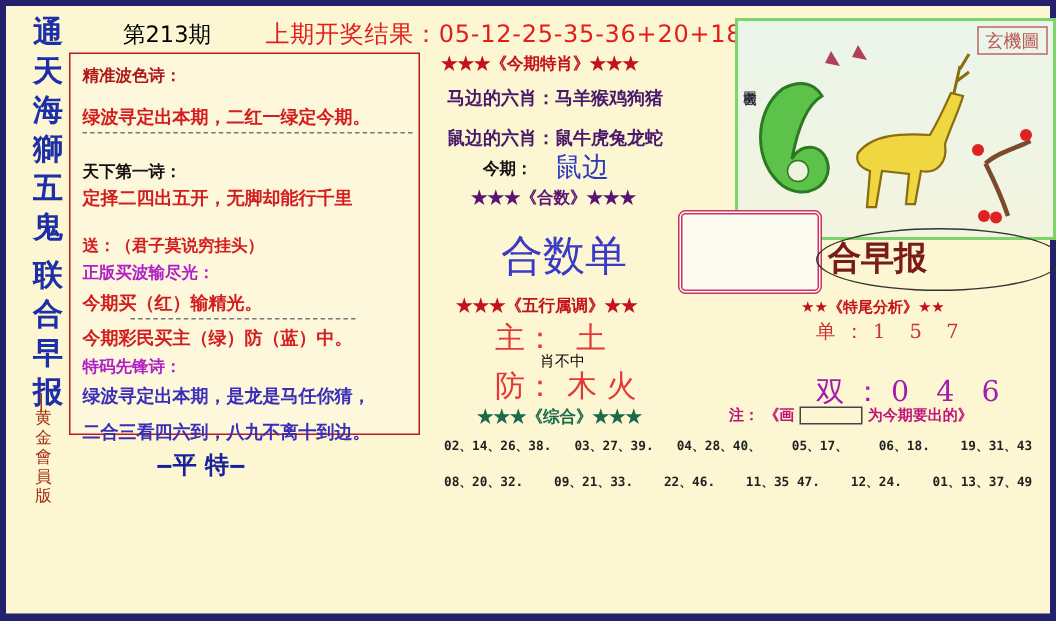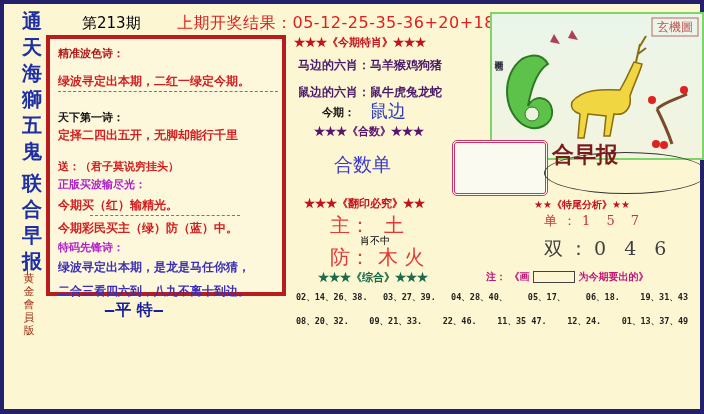--- a/index.html
+++ b/index.html
@@ -6,31 +6,31 @@
   body{width:704px;height:414px;overflow:hidden;background:#fff;font-family:"DejaVu Sans",sans-serif;}
   .frame{position:absolute;left:0;top:0;width:704px;height:414px;background:#fdf6d2;box-sizing:border-box;border-top:4px solid #23216b;border-left:4px solid #23216b;border-right:4px solid #23216b;border-bottom:5px solid #23216b;}
   .abs{position:absolute;}
   .vtitle{left:10px;top:4px;width:36px;display:flex;flex-direction:column;align-items:center;}
   .vtitle span{display:block;font-size:20px;font-weight:bold;color:#1c2fa6;line-height:26px;font-family:"DejaVu Serif",serif;}
   .vsub{left:18px;top:268px;width:14px;display:flex;flex-direction:column;align-items:center;}
   .vsub span{font-size:11px;color:#a23015;line-height:13px;}
   .vline{left:23px;top:258px;width:1px;height:12px;background:#a23015;}
   .period{left:78px;top:10px;font-size:15px;color:#000;}
   .result{left:173px;top:9px;font-size:16px;color:#e11d1d;letter-spacing:0.5px;}
-  .leftbox{left:42px;top:31px;width:232px;height:253px;border:4px solid #b91c1c;background:rgba(255,255,255,0.2);}
+  .leftbox{left:42px;top:31px;width:232px;height:253px;border:1px solid #b91c1c;background:rgba(255,255,255,0.2);}
   .lt{position:absolute;left:8px;font-size:12px;font-weight:bold;white-space:nowrap;font-family:"DejaVu Serif",serif;}
   .dash{position:absolute;left:8px;width:220px;border-top:1px dashed #777;}
   .bottomlbl{left:100px;top:296px;font-size:16px;font-weight:bold;color:#1a1f9b;}
   .mid .ln{position:absolute;white-space:nowrap;font-weight:bold;font-family:"DejaVu Serif",serif;}
   .stars-red{color:#c4121b;}
   .stars-pur{color:#5b1370;}
   .stars-grn{color:#1a6b4a;}
   .pic{left:486px;top:8px;width:214px;height:148px;border:2px solid #7dd46a;background:linear-gradient(180deg,#eaf5ea 0%,#f3f4df 100%);box-sizing:border-box;overflow:hidden;}
   .hebox{left:448px;top:136px;width:90px;height:50px;border:3px double #cc3366;border-radius:5px;background:#fbfaf0;}
-  .heblabel{left:548px;top:136px;font-size:22px;font-weight:bold;color:#7a1a1a;font-family:Liberation Serif, serif;}
+  .heblabel{left:548px;top:153px;font-size:22px;font-weight:bold;color:#7a1a1a;font-family:Liberation Serif, serif;}
   .ellipse{left:540px;top:148px;width:162px;height:40px;border:1px solid #333;border-radius:50%;}
   .nums{font-size:8.5px;font-weight:bold;color:#222;white-space:nowrap;font-family:"DejaVu Sans Mono",monospace;}
   .copyright{left:358px;top:392px;font-size:12px;color:#000;margin-top:27px;}
   .notebox{display:inline-block;width:40px;height:10px;border:1px solid #444;vertical-align:middle;}
 </style>
 </head>
 <body>
 
 <div class="frame">
 
@@ -82,23 +82,23 @@
     <div class="abs ln" style="left:294px;top:53px;font-size:12px;color:#4a1a6a">
       <span>马边的六肖：</span><span>马羊猴鸡狗猪</span>
     </div>
     <div class="abs ln" style="left:294px;top:80px;font-size:12px;color:#4a1a6a">
       <span>鼠边的六肖：</span><span>鼠牛虎兔龙蛇</span>
     </div>
     <div class="abs ln" style="left:318px;top:101px;font-size:11px;color:#111">今期：</div>
     <div class="abs ln" style="left:366px;top:95px;font-size:18px;color:#2a3ac0;font-weight:normal">鼠边</div>
 
     <div class="abs ln stars-pur" style="left:310px;top:120px;font-size:11px">★★★《合数》★★★</div>
-    <div class="abs ln" style="left:330px;top:148px;font-size:19px;color:#3a3ac8;font-weight:normal">合数单</div>
+    <div class="abs ln" style="left:330px;top:148px;font-size:28px;color:#3a3ac8;font-weight:normal">合数单</div>
 
-    <div class="abs ln stars-red" style="left:300px;top:192px;font-size:11px">★★★《翻印必究》★★</div>
+    <div class="abs ln stars-red" style="left:300px;top:192px;font-size:11px">★★★《五行属调》★★</div>
     <div class="abs ln" style="left:326px;top:208px;font-size:20px;color:#e23838;font-weight:normal">
       <span>主：</span><span style="margin-left:14px">土</span>
     </div>
     <div class="abs ln" style="left:356px;top:230px;font-size:10px;color:#000;font-weight:normal">肖不中</div>
     <div class="abs ln" style="left:326px;top:240px;font-size:20px;color:#e23838;font-weight:normal">
       <span>防：</span><span style="margin-left:8px">木 火</span>
     </div>
 
     <div class="abs ln stars-grn" style="left:314px;top:266px;font-size:11px">★★★《综合》★★★</div>
   </div>
@@ -122,21 +122,21 @@
   <div class="abs" style="left:488px;top:50px;font-size:9px;color:#223;writing-mode:vertical-rl;">玄機圖</div>
 
   <div class="abs hebox"></div>
   <div class="abs ellipse"></div>
   <div class="abs heblabel">合早报</div>
 
   <div class="abs ln" style="position:absolute;left:530px;top:194px;font-size:10px;font-weight:bold;color:#c4121b;white-space:nowrap">★★《特尾分析》★★</div>
   <div class="abs" style="left:540px;top:208px;font-size:13px;color:#cc3333;white-space:nowrap;font-family:'DejaVu Serif',serif;letter-spacing:6px">
     <span>单：</span><span>1 5 7</span>
   </div>
-  <div class="abs" style="left:540px;top:232px;font-size:19px;color:#404040;white-space:nowrap;font-family:'DejaVu Serif',serif;letter-spacing:6px">
+  <div class="abs" style="left:540px;top:244px;font-size:19px;color:#a21caf;white-space:nowrap;font-family:'DejaVu Serif',serif;letter-spacing:6px">
     <span>双：</span><span>0 4 6</span>
   </div>
 
   <div class="abs" style="left:482px;top:266px;font-size:10px;font-weight:bold;color:#c0157a;white-space:nowrap">
     <span>注：</span>
     <span>《画</span>
     <span class="notebox"></span>
     <span>为今期要出的》</span>
   </div>
 

